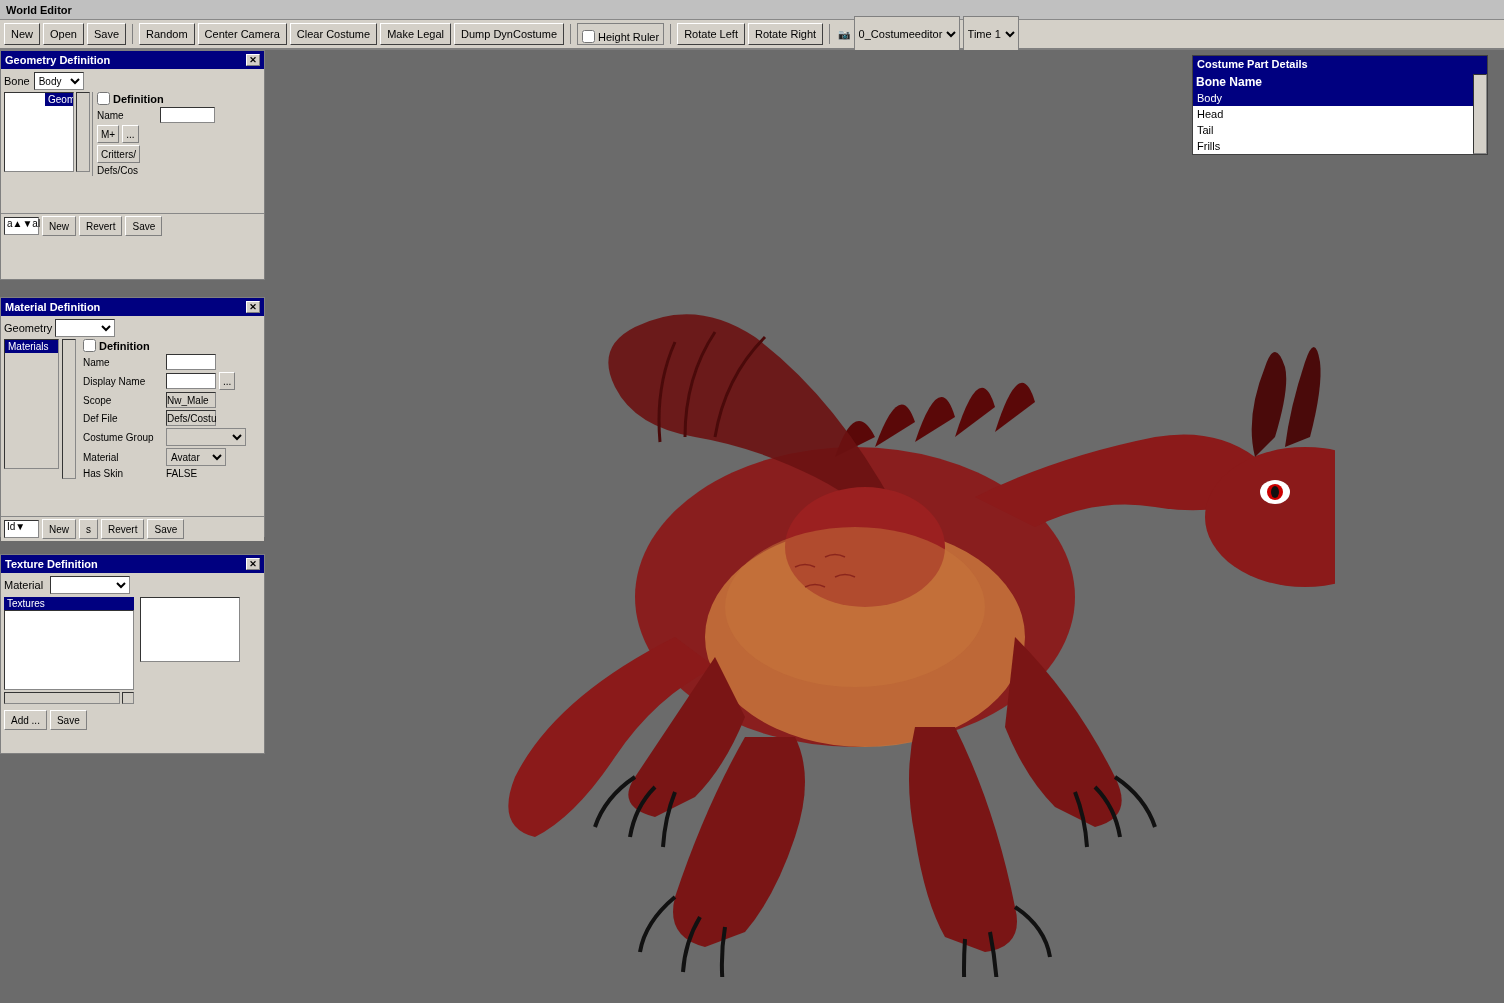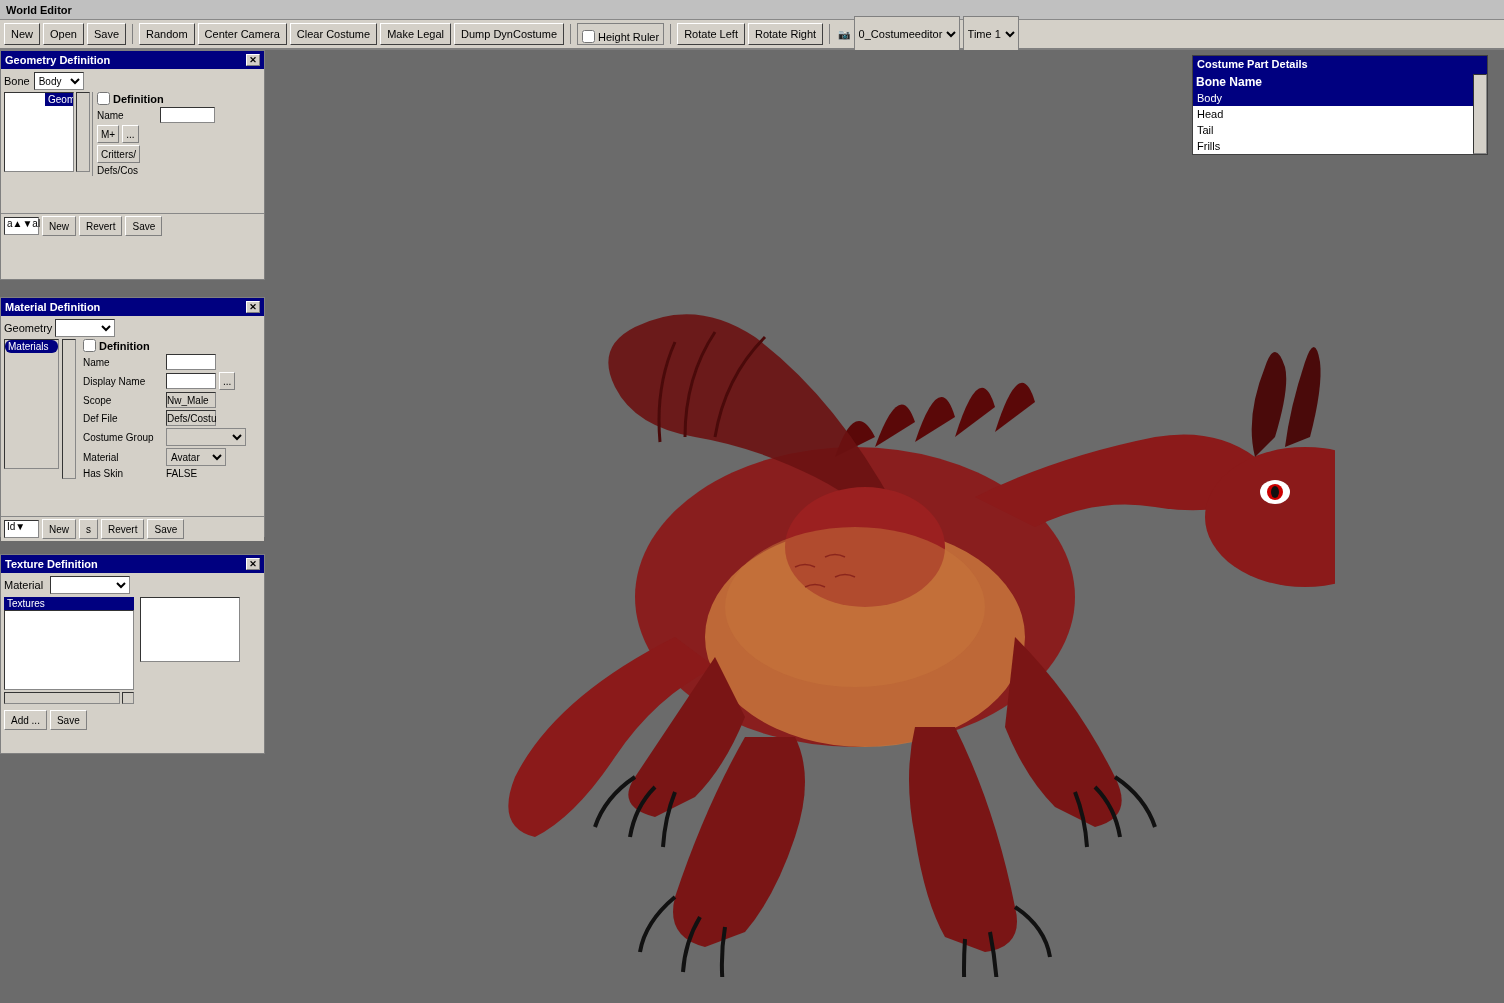--- a/index.html
+++ b/index.html
@@ -237,21 +237,20 @@
       background: #d4d0c8;
       border: 1px inset #888;
       height: 130px;
       overflow: auto;
     }
     .mat-list-title {
       background: #000080;
       color: white;
       font-size: 10px;
       padding: 1px 3px;
-      border-radius: 6px;
     }
     .mat-def-area {
       flex: 1;
       padding-left: 4px;
     }
     .mat-def-row {
       display: flex;
       align-items: center;
       gap: 3px;
       margin-top: 2px;

